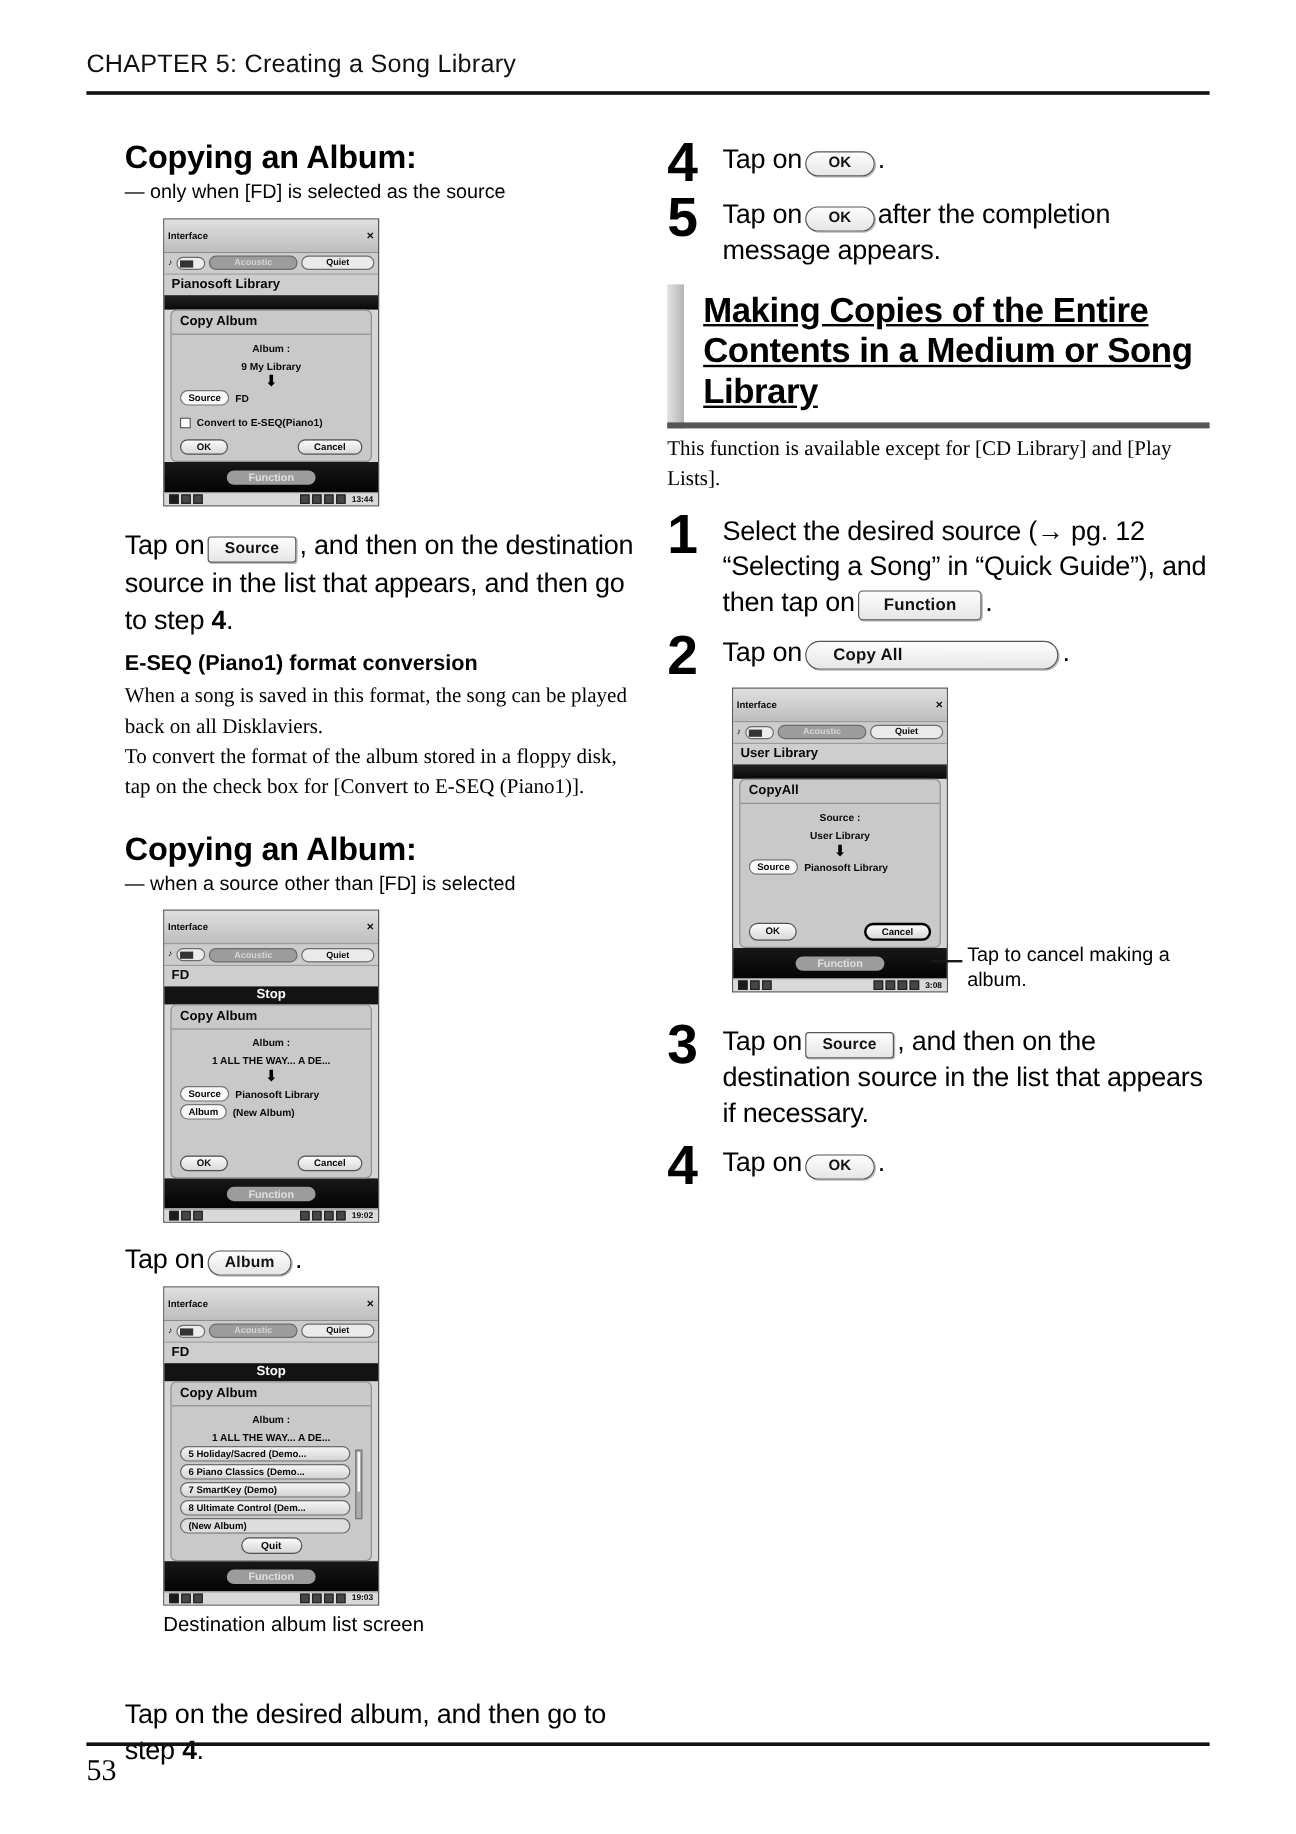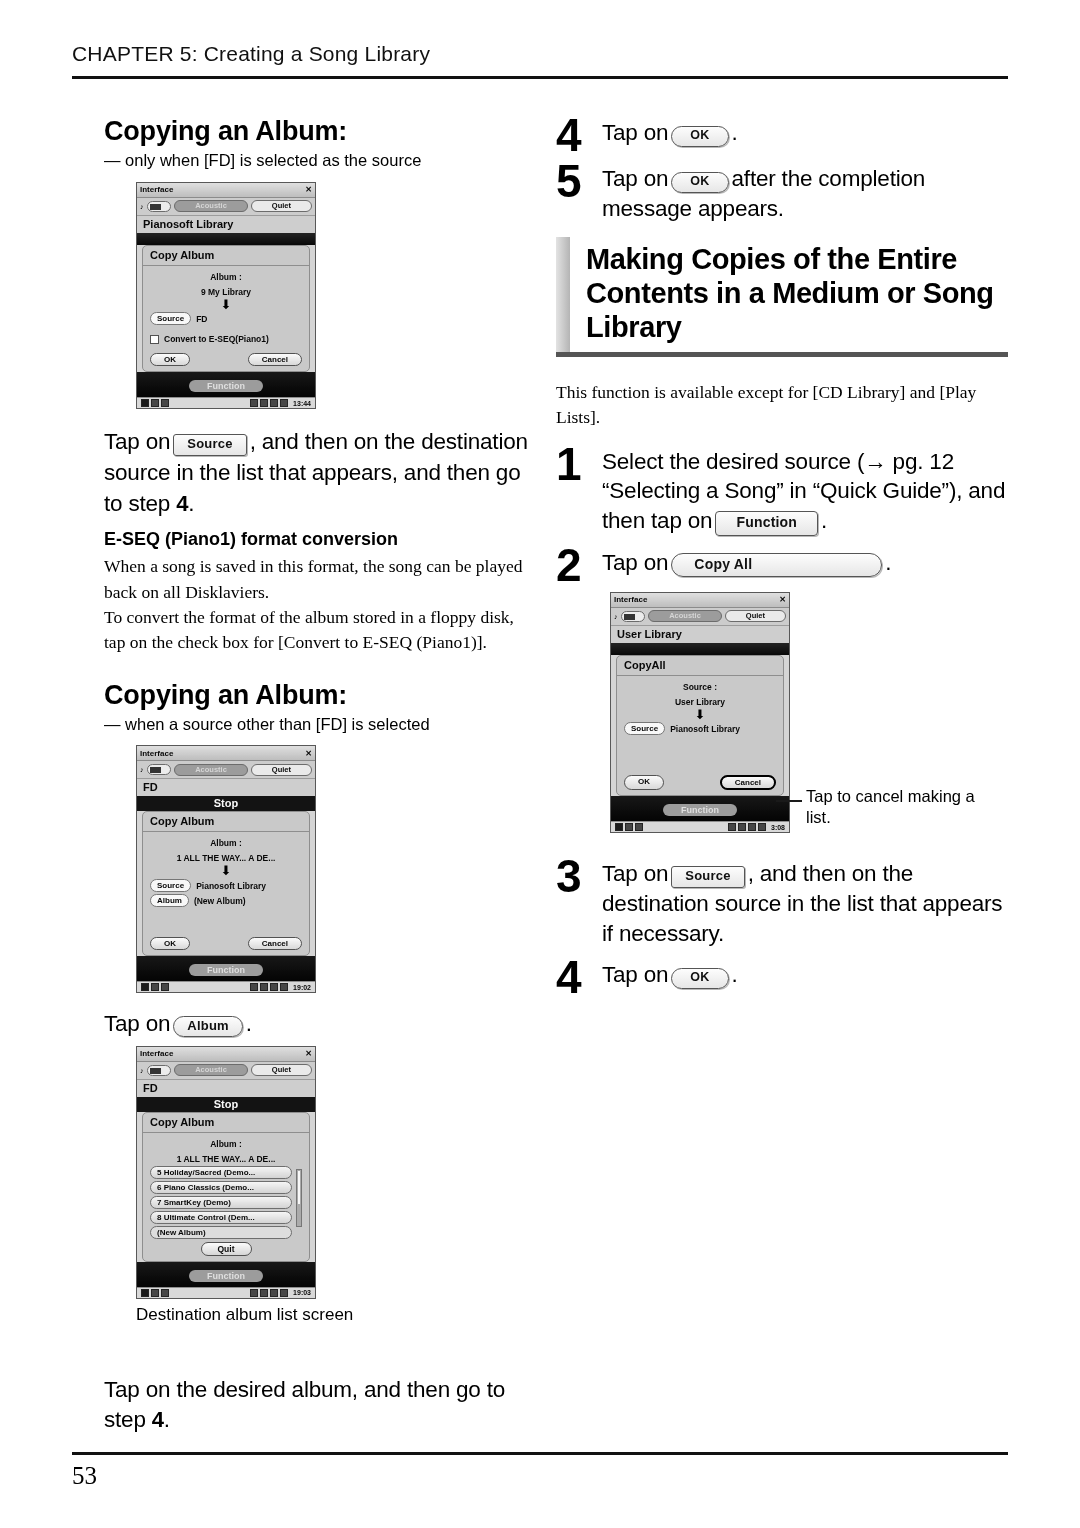--- a/index.html
+++ b/index.html
@@ -65,21 +65,21 @@
   }
   .chip.ok { padding: 2px 18px 3px; font-size: 12.5px; }
   .chip.square { border-radius: 3px; }
   .chip.wide { padding: 3px 8px 4px; width: 211px; text-align: left;
                border-radius: 13px; font-size: 14px; }
   .chip.wide span { padding-left: 14px; }
   .chip.fn { border-radius: 4px; padding: 3px 20px 4px; font-size: 14px; }
 
   
   .banner {
-    position: relative; margin: 14px 0 23px; padding: 6px 0 12px 30px;
+    position: relative; margin: 14px 0 4px; padding: 6px 0 12px 30px; text-decoration: underline;
   }
   .banner .bar {
     position: absolute; left: 0; top: 0; width: 14px; height: 100%;
     background: linear-gradient(90deg,#e3e3e3,#b4b4b4);
   }
   .banner h1 {
     font-size: 29px; font-weight: bold; line-height: 1.17;
     letter-spacing: -.4px;
   }
   .banner .underline {
@@ -89,21 +89,21 @@
 
   
   .shot {
     width: 180px; background: #cfcfcf;
     border: 1px solid #5b5b5b; position: relative;
     font-family: "Liberation Sans", sans-serif;
     margin: 6px 0 4px 32px; filter: grayscale(1) contrast(1.08);
   }
   .shot.nested { margin-left: 54px; }
   .sh-title {
-    height: 15px; background: linear-gradient(#d8d8d8,#b9b9b9);
+    height: 28px; background: linear-gradient(#d8d8d8,#b9b9b9);
     border-bottom: 1px solid #8a8a8a;
     display: flex; align-items: center; justify-content: space-between;
     padding: 0 3px;
   }
   .sh-title b { font-size: 8px; font-weight: bold; color: #111; }
   .sh-x { font-size: 8px; font-weight: bold; color: #111; }
   .sh-vol {
     height: 18px; background: #c6c6c6;
     display: flex; align-items: center; gap: 3px; padding: 0 3px;
     border-bottom: 1px solid #9a9a9a;
@@ -521,17 +521,17 @@
 
     <div class="step" style="margin-top:10px">
       <div class="stepnum">4</div>
       <div class="steptxt">
         <span>Tap on</span><span class="chip ok">OK</span><span>.</span>
       </div>
     </div>
   </div>
 
   <div class="callout-line" style="left:776px; top:800px; width:26px;"></div>
-  <div class="callout" style="left:806px; top:786px; width:180px;">Tap to cancel making a list.</div>
+  <div class="callout" style="left:806px; top:786px; width:180px;">Tap to cancel making a album.</div>
 
   <div class="ftr-rule"></div>
   <div class="ftr-num">53</div>
 </div>
 
 </body></html>

